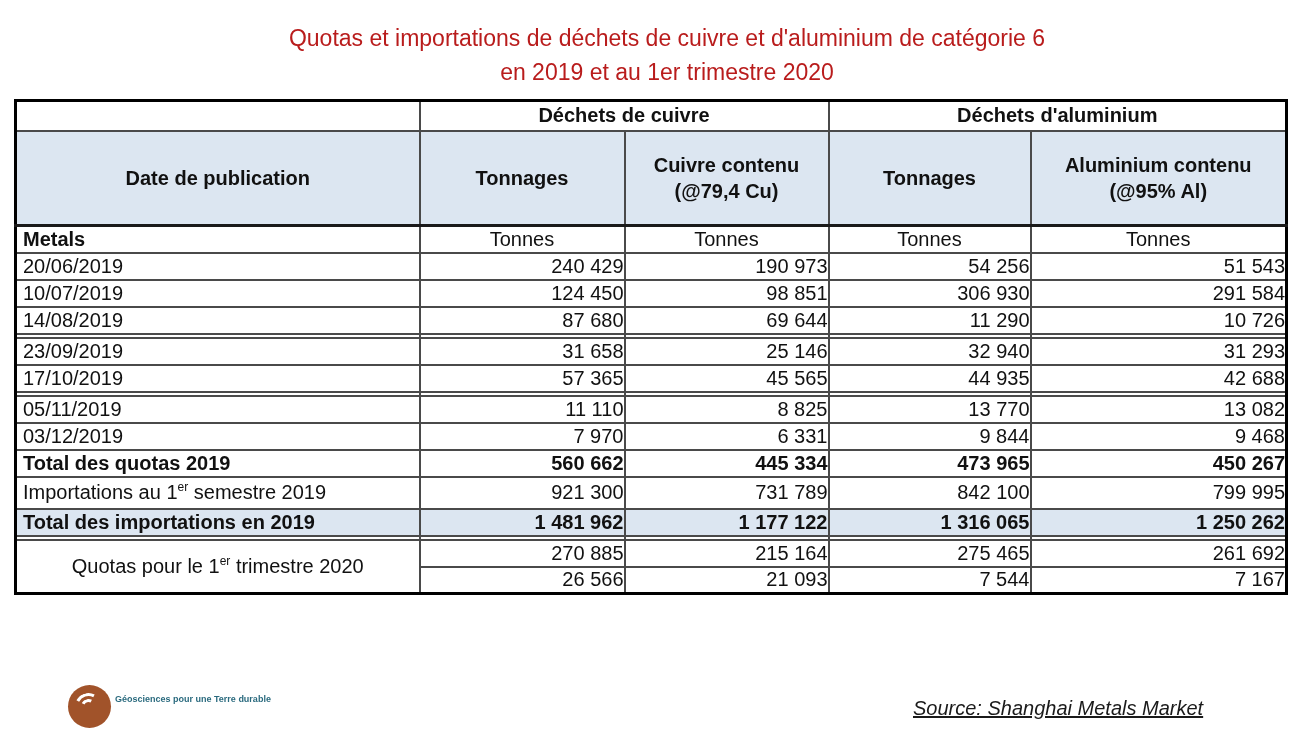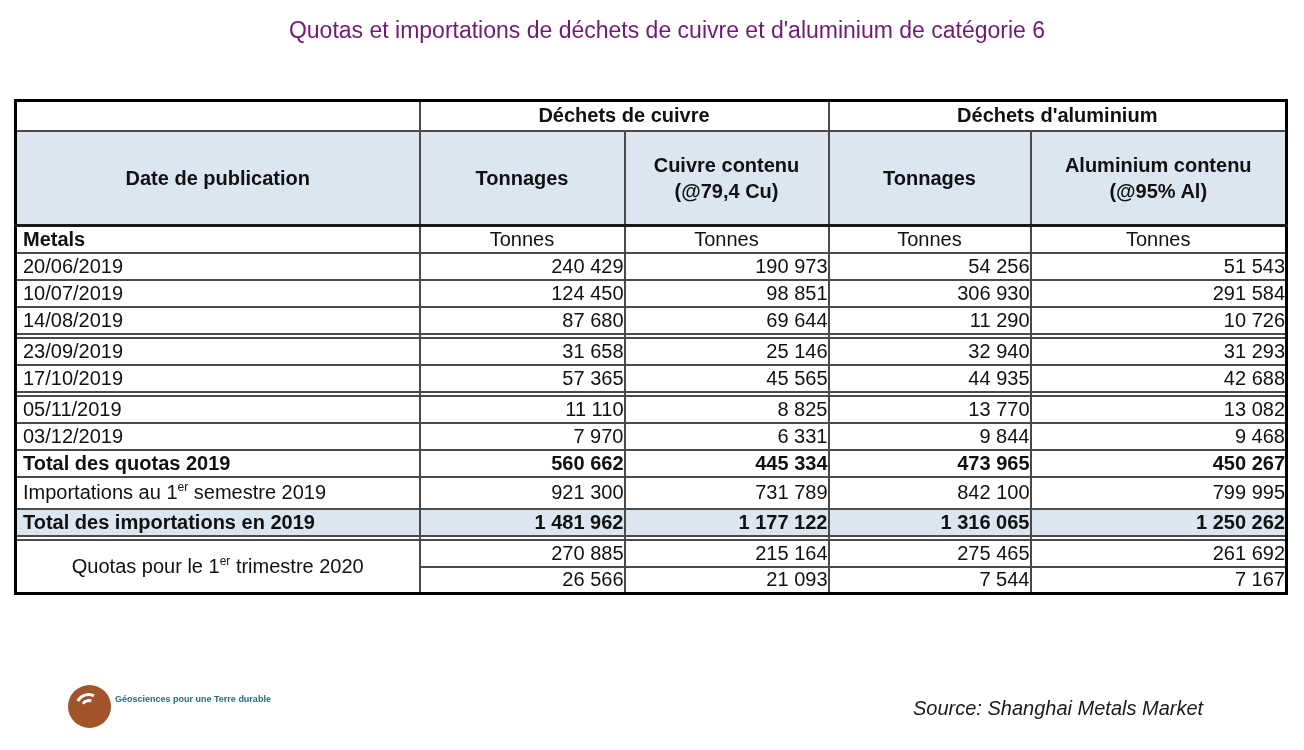--- a/index.html
+++ b/index.html
@@ -1,20 +1,20 @@
 <!DOCTYPE html>
 <html><head>
 <meta charset="utf-8">
 <style>
   * { margin:0; padding:0; box-sizing:border-box; }
   html,body { width:1304px; height:750px; background:#ffffff; overflow:hidden;
               font-family:"Liberation Sans", sans-serif; color:#141414; }
 
-  .title { position:absolute; left:0; top:13px; width:1304px; text-align:center;
-           font-size:23px; line-height:34px; color:#701a75;padding-left:30px; }
+  .title { position:absolute; left:0; top:21px; width:1304px; text-align:center;
+           font-size:23px; line-height:34px; color:#b91c1c;padding-left:30px; }
 
   .qtable-wrap { position:absolute; left:14px; top:99px; }
   table.qtable { border-collapse:collapse; table-layout:fixed;
                  border:3px solid #000; }
   table.qtable td { border:2px solid #4a4a4a; font-size:20px; color:#111;
                     overflow:hidden; white-space:nowrap; }
 
   
   tr.ghead td { height:30px; text-align:center; font-weight:700; background:#fff;margin-left:44px; }
   tr.chead td { height:95px; text-align:center; font-weight:700;
@@ -42,27 +42,28 @@
                       border-top-color:#ffffff; border-radius:50%;
                       transform:rotate(-18deg); }
   .arc1 { width:27px; height:27px; left:7px; top:8px; }
   .arc2 { width:15px; height:15px; left:13px; top:14px; }
   .logo-tagline { position:absolute; left:55px; top:11px; font-size:9px;
                   font-weight:700; color:#2a6a7e; white-space:nowrap; }
   .logo-text { position:absolute; left:36px; top:12px; font-size:41px;
                font-weight:700; color:#2a6a7e; letter-spacing:-1px;
                line-height:40px; }
   .source { position:absolute; left:913px; top:697px; font-style:italic;
-            font-size:20px; color:#1a1a1a; white-space:nowrap; }
+            font-size:20px; color:#1a1a1a; white-space:nowrap;text-decoration:underline; }
 </style>
 </head>
 <body>
 
 <div class="title">
   <div>Quotas et importations de déchets de cuivre et d'aluminium de catégorie 6</div>
+  <div>en 2019 et au 1er trimestre 2020</div>
 </div>
 
 <div class="qtable-wrap">
   <table class="qtable">
     <colgroup>
       <col style="width:404px">
         <col style="width:205px">
         <col style="width:204px">
       <col style="width:202px">
         <col style="width:256px">

